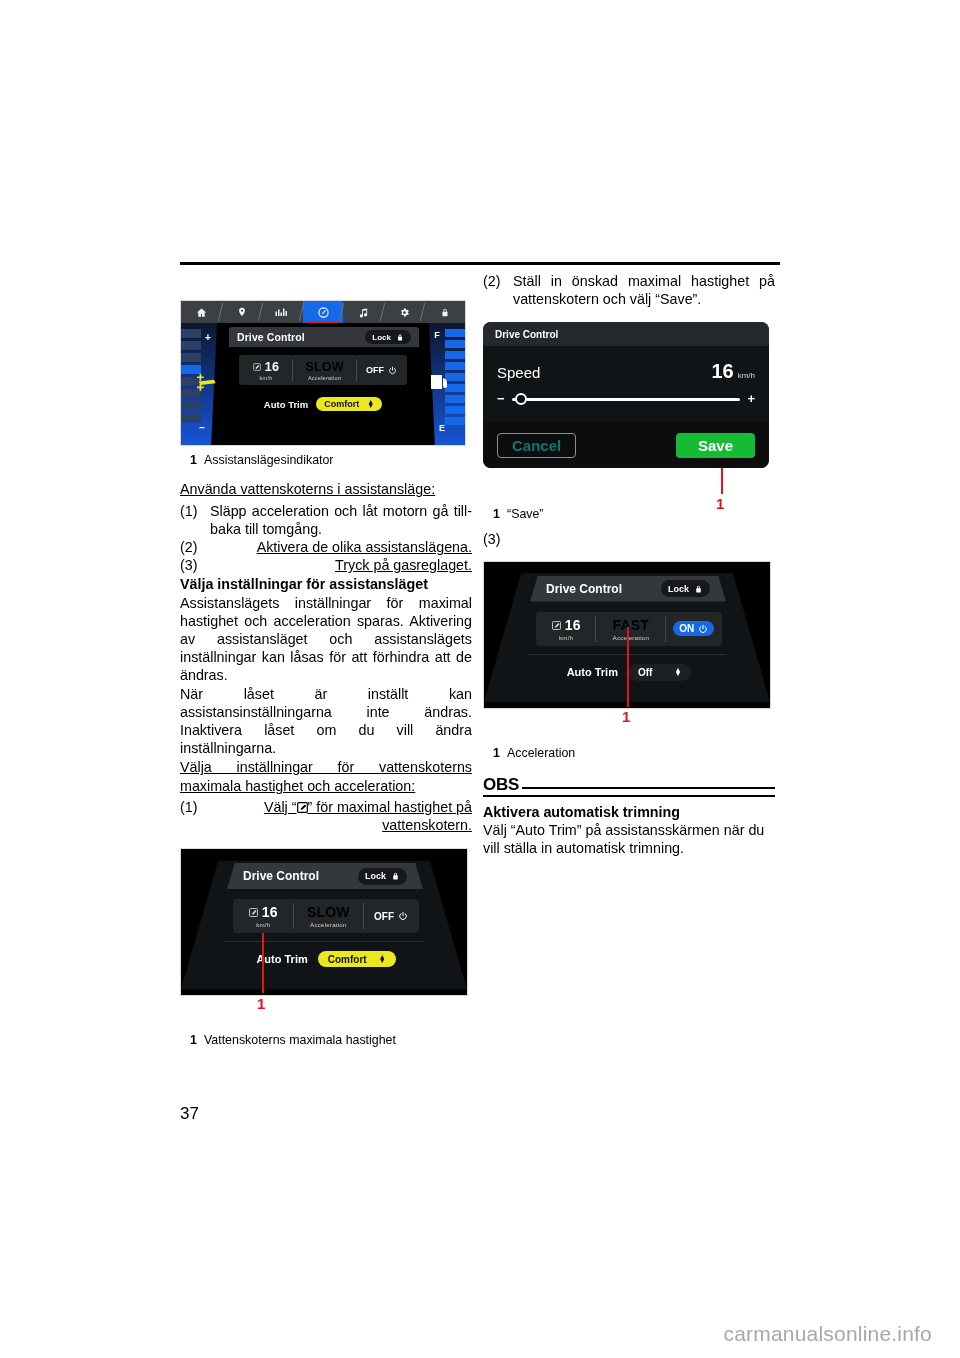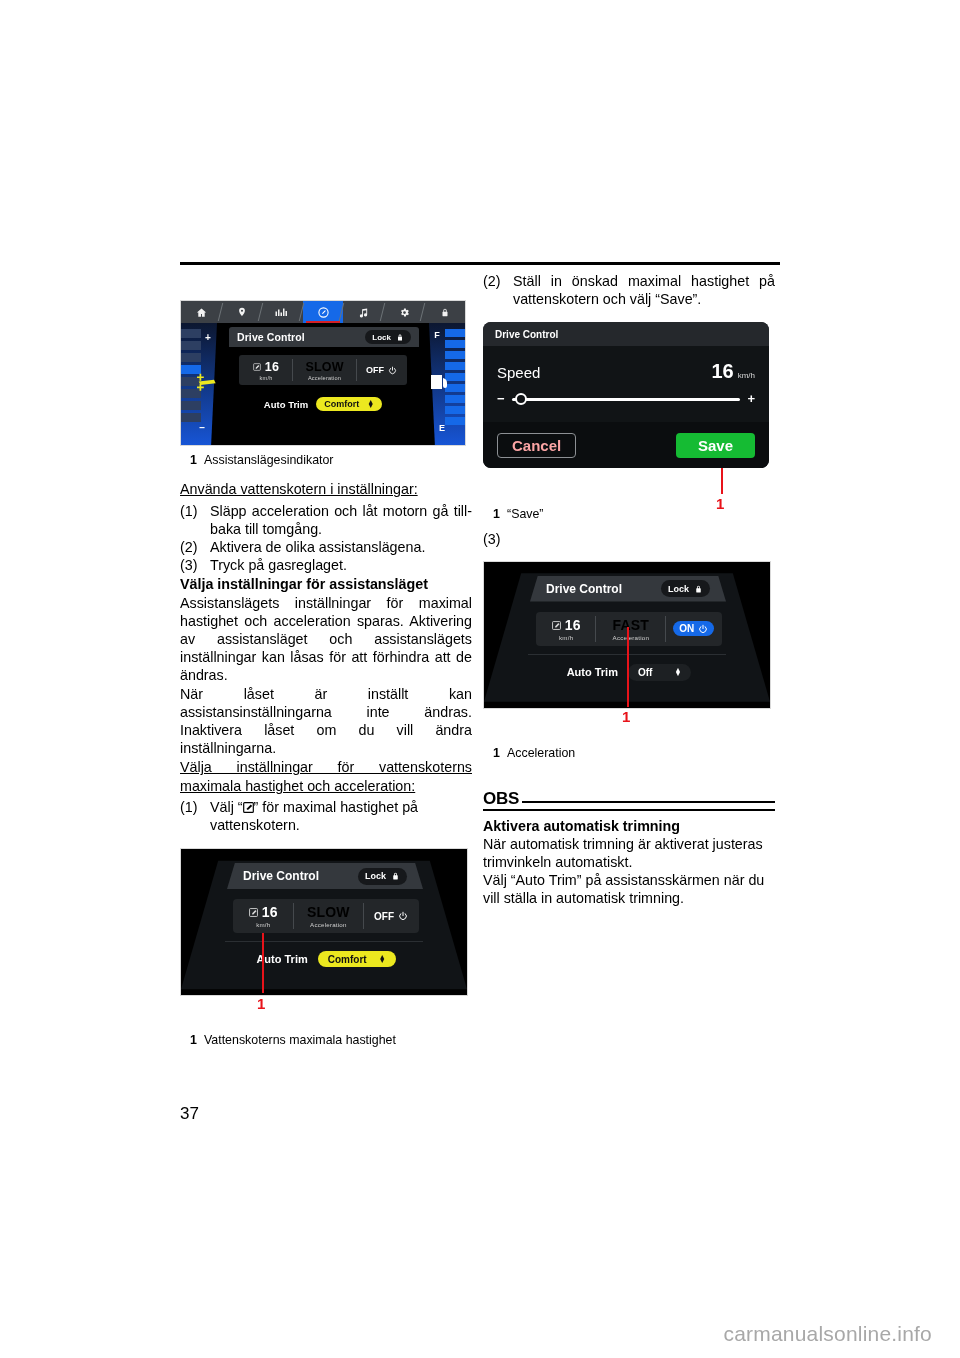--- a/index.html
+++ b/index.html
@@ -103,37 +103,37 @@
     margin: 0;
   }
   .numitem .num {
     width: 30px;
     flex: 0 0 30px;
   }
   .numitem .txt {
     flex: 1 1 auto;
     text-align: justify;
   }
-  .numitem .txt.nojust { text-align: left; }
+  .numitem .txt.nojust { text-align: right; text-decoration: underline; }
 
   .fig-caption {
     display: flex;
     font-size: 12.4px;
     line-height: 16px;
     margin: 0;
     padding-left: 10px;
   }
   .fig-caption .cnum {
     font-weight: bold;
     flex: 0 0 14px;
   }
   .fig-caption .ctxt { flex: 1 1 auto; }
 
   
-  .obs-block { margin-top: 28px; }
+  .obs-block { margin-top: 14px; }
   .obs-header {
     display: flex;
     align-items: center;
     gap: 0px;
   }
   .obs-word {
     font-size: 17px;
     font-weight: bold;
     letter-spacing: -0.3px;
     padding-right: 3px;
@@ -507,21 +507,21 @@
   }
   .dlg-footer {
     height: 46px;
     background: #0b0d0f;
     display: flex;
     align-items: center;
     padding: 0 14px;
     box-sizing: border-box;
   }
   .btn-cancel {
-    color: #fca5a5;
+    color: #0f766e;
     font-size: 15px;
     font-weight: bold;
     border: 1.6px solid #8d9094;
     border-radius: 4px;
     padding: 3px 14px;
   }
   .btn-save {
     margin-left: auto;
     color: #fff;
     font-size: 15px;
@@ -705,21 +705,21 @@
 
         </div>
       </div>
 
       <div class="fig-caption" style="margin-top:6px;">
         <span class="cnum">1</span>
         <span class="ctxt">Assistanslägesindikator</span>
       </div>
     </div>
 
-    <div class="head-underline nojust" style="margin-top:12px;">Använda vattenskotern i inställningar:</div>
+    <div class="head-underline nojust" style="margin-top:12px;">Använda vattenskoterns i assistansläge:</div>
 
     <div class="numlist" style="margin-top:3px;">
       <div class="numitem">
         <span class="num">(1)</span>
         <span class="txt">Släpp acceleration och låt motorn gå till-baka till tomgång.</span>
       </div>
       <div class="numitem">
         <span class="num">(2)</span>
         <span class="txt nojust">Aktivera de olika assistanslägena.</span>
       </div>
@@ -920,21 +920,20 @@
 
     <div class="obs-block">
       <div class="obs-header">
         <span class="obs-word">OBS</span>
         <span class="obs-line-top"></span>
       </div>
       <div class="obs-line-bottom"></div>
     </div>
 
     <div class="head-bold" style="margin-top:6px;">Aktivera automatisk trimning</div>
-    <div class="body-text nojust">När automatisk trimning är aktiverat justeras trimvinkeln automatiskt.</div>
     <div class="body-text nojust">Välj “Auto Trim” på assistansskärmen när du vill ställa in automatisk trimning.</div>
 
   </div>
 
   <div class="page-number">37</div>
   <div class="watermark">carmanualsonline.info</div>
 
 </div>
 
 </body></html>

